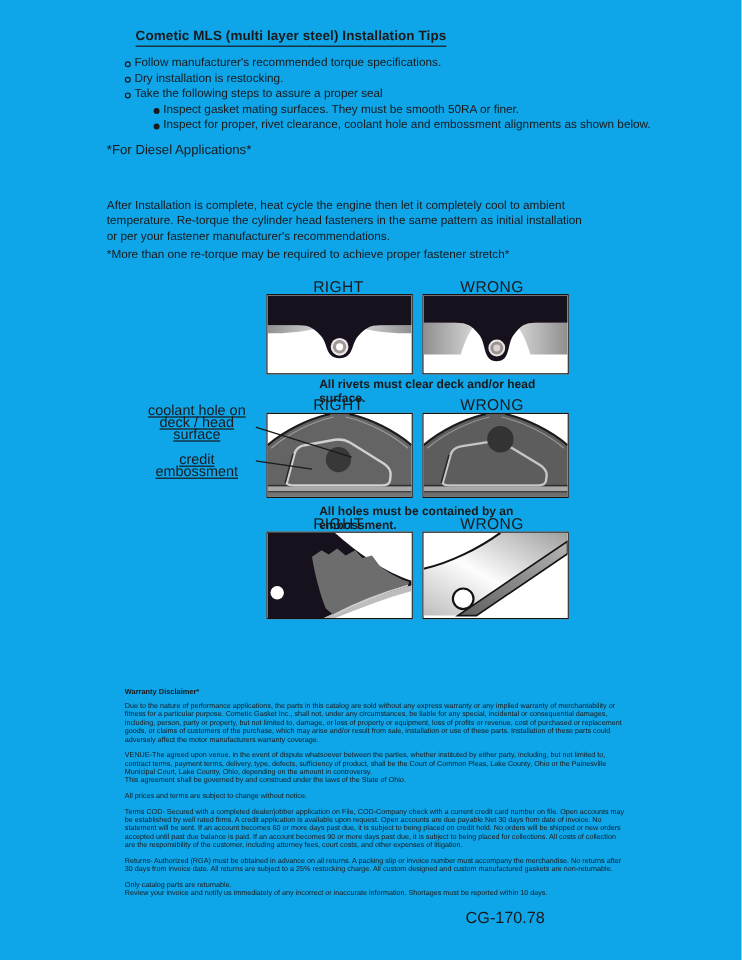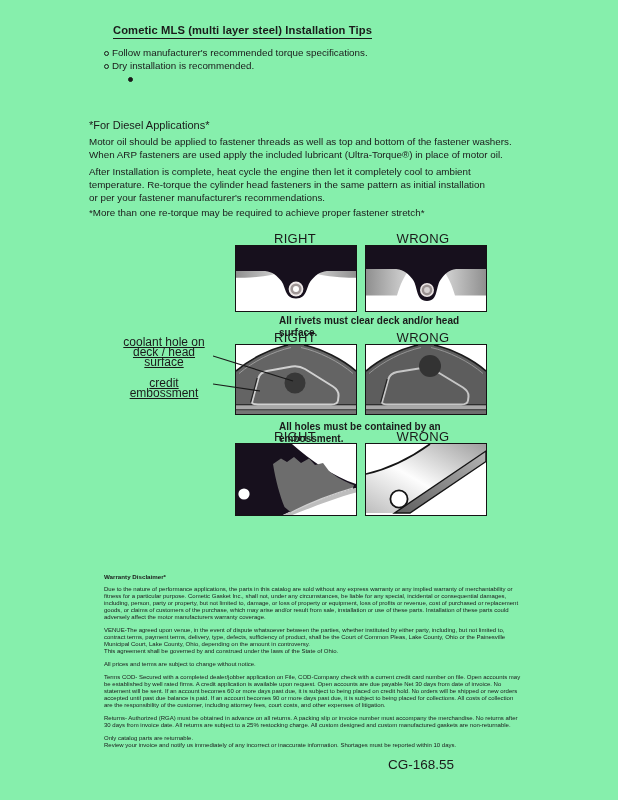--- a/index.html
+++ b/index.html
@@ -1,33 +1,33 @@
 <!DOCTYPE html>
 <html><head>
 <meta charset="utf-8">
 <style>
   html,body{margin:0;padding:0;background:#ffffff;}
-  .page{position:relative;width:618px;height:800px;background:#86efac;
+  .page{position:relative;width:618px;height:800px;background:#0ea5e9;
         font-family:"Liberation Sans",sans-serif;color:#1a1a1a;overflow:hidden;}
 
   .doc-title{position:absolute;left:113px;top:24px;font-size:11.2px;font-weight:bold;
              letter-spacing:.1px;border-bottom:1.6px solid #1a1a1a;padding-bottom:2px;}
 
   .tips{position:absolute;left:104px;top:46px;font-size:9.8px;line-height:13px;}
   .tip{position:relative;padding-left:8px;white-space:nowrap;}
   .tip .mk{position:absolute;left:0;top:4.5px;width:3.2px;height:3.2px;border-radius:50%;}
   .tip.l1 .mk{border:1px solid #1a1a1a;}
   .tip.l2{margin-left:24px;}
   .tip.l2 .mk{background:#1a1a1a;border:.5px solid #1a1a1a;}
 
   .diesel-heading{position:absolute;left:89px;top:119px;font-size:11px;font-weight:normal;}
   .body-para{position:absolute;left:89px;font-size:9.8px;line-height:13px;white-space:pre-line;}
   #p1{top:135px;} #p2{top:165px;} #p3{top:206px;}
 
-  .fig{position:absolute;left:235px;width:248px;}
+  .fig{position:absolute;left:222px;width:248px;}
   #fig1{top:231px;} #fig2{top:330px;} #fig3{top:429px;}
   .fig-labels{display:flex;gap:8px;height:14px;font-size:13px;letter-spacing:.3px;}
   .fig-labels span{width:120px;text-align:center;}
   .fig-boxes{display:flex;gap:8px;}
   .fig-box{width:120px;border:1.6px solid #141414;background:#fff;font-size:0;}
   .fig-box svg{display:block;}
   .fig-caption{margin-top:3px;font-size:10px;font-weight:bold;white-space:pre-line;line-height:11.5px;margin-left:44px;}
   #fig2 .fig-caption{margin-top:6px;}
 
   .ann{position:absolute;width:94px;left:117px;text-align:center;font-size:12px;
@@ -43,27 +43,27 @@
 </style>
 </head>
 <body>
 
 <div class="page">
 
   <div class="doc-title">Cometic MLS (multi layer steel) Installation Tips</div>
 
   <div class="tips">
     <div class="tip l1"><span class="mk"></span><span>Follow manufacturer's recommended torque specifications.</span></div>
-    <div class="tip l1"><span class="mk"></span><span>Dry installation is recommended.</span></div>
-    <div class="tip l2"><span class="mk"></span></div>
+    <div class="tip l1"><span class="mk"></span><span>Dry installation is restocking.</span></div>
+    <div class="tip l1"><span class="mk"></span><span>Take the following steps to assure a proper seal</span></div>
+    <div class="tip l2"><span class="mk"></span><span>Inspect gasket mating surfaces.  They must be smooth 50RA or finer.</span></div>
+    <div class="tip l2"><span class="mk"></span><span>Inspect for proper, rivet clearance, coolant hole and embossment alignments as shown below.</span></div>
   </div>
 
   <div class="diesel-heading">*For Diesel Applications*</div>
-  <div class="body-para" id="p1">Motor oil should be applied to fastener threads as well as top and bottom of the fastener washers.
-When ARP fasteners are used apply the included lubricant (Ultra-Torque®) in place of motor oil.</div>
   <div class="body-para" id="p3">*More than one re-torque may be required to achieve proper fastener stretch*</div>
   <div class="body-para" id="p2">After Installation is complete, heat cycle the engine then let it completely cool to ambient
 temperature. Re-torque the cylinder head fasteners in the same pattern as initial installation
 or per your fastener manufacturer's recommendations.</div>
 
   <div class="fig" id="fig1">
     <div class="fig-labels">
       <span>RIGHT</span>
       <span>WRONG</span>
     </div>
@@ -213,15 +213,15 @@
 be established by well rated firms.  A credit application is available upon request.  Open accounts are due payable Net 30 days from date of invoice.  No
 statement will be sent.  If an account becomes 60 or more days past due, it is subject to being placed on credit hold.  No orders will be shipped or new orders
 accepted until past due balance is paid.  If an account becomes 90 or more days past due, it is subject to being placed for collections.  All costs of collection
 are the responsibility of the customer, including attorney fees, court costs, and other expenses of litigation.</p>
     <p>Returns- Authorized (RGA) must be obtained in advance on all returns.  A packing slip or invoice number must accompany the merchandise.  No returns after
 30 days from invoice date.  All returns are subject to a 25% restocking charge.  All custom designed and custom manufactured gaskets are non-returnable.</p>
     <p>Only catalog parts are returnable.
 Review your invoice and notify us immediately of any incorrect or inaccurate information.  Shortages must be reported within 10 days.</p>
   </div>
 
-  <div class="page-code">CG-168.55</div>
+  <div class="page-code">CG-170.78</div>
 
 </div>
 
 </body></html>

